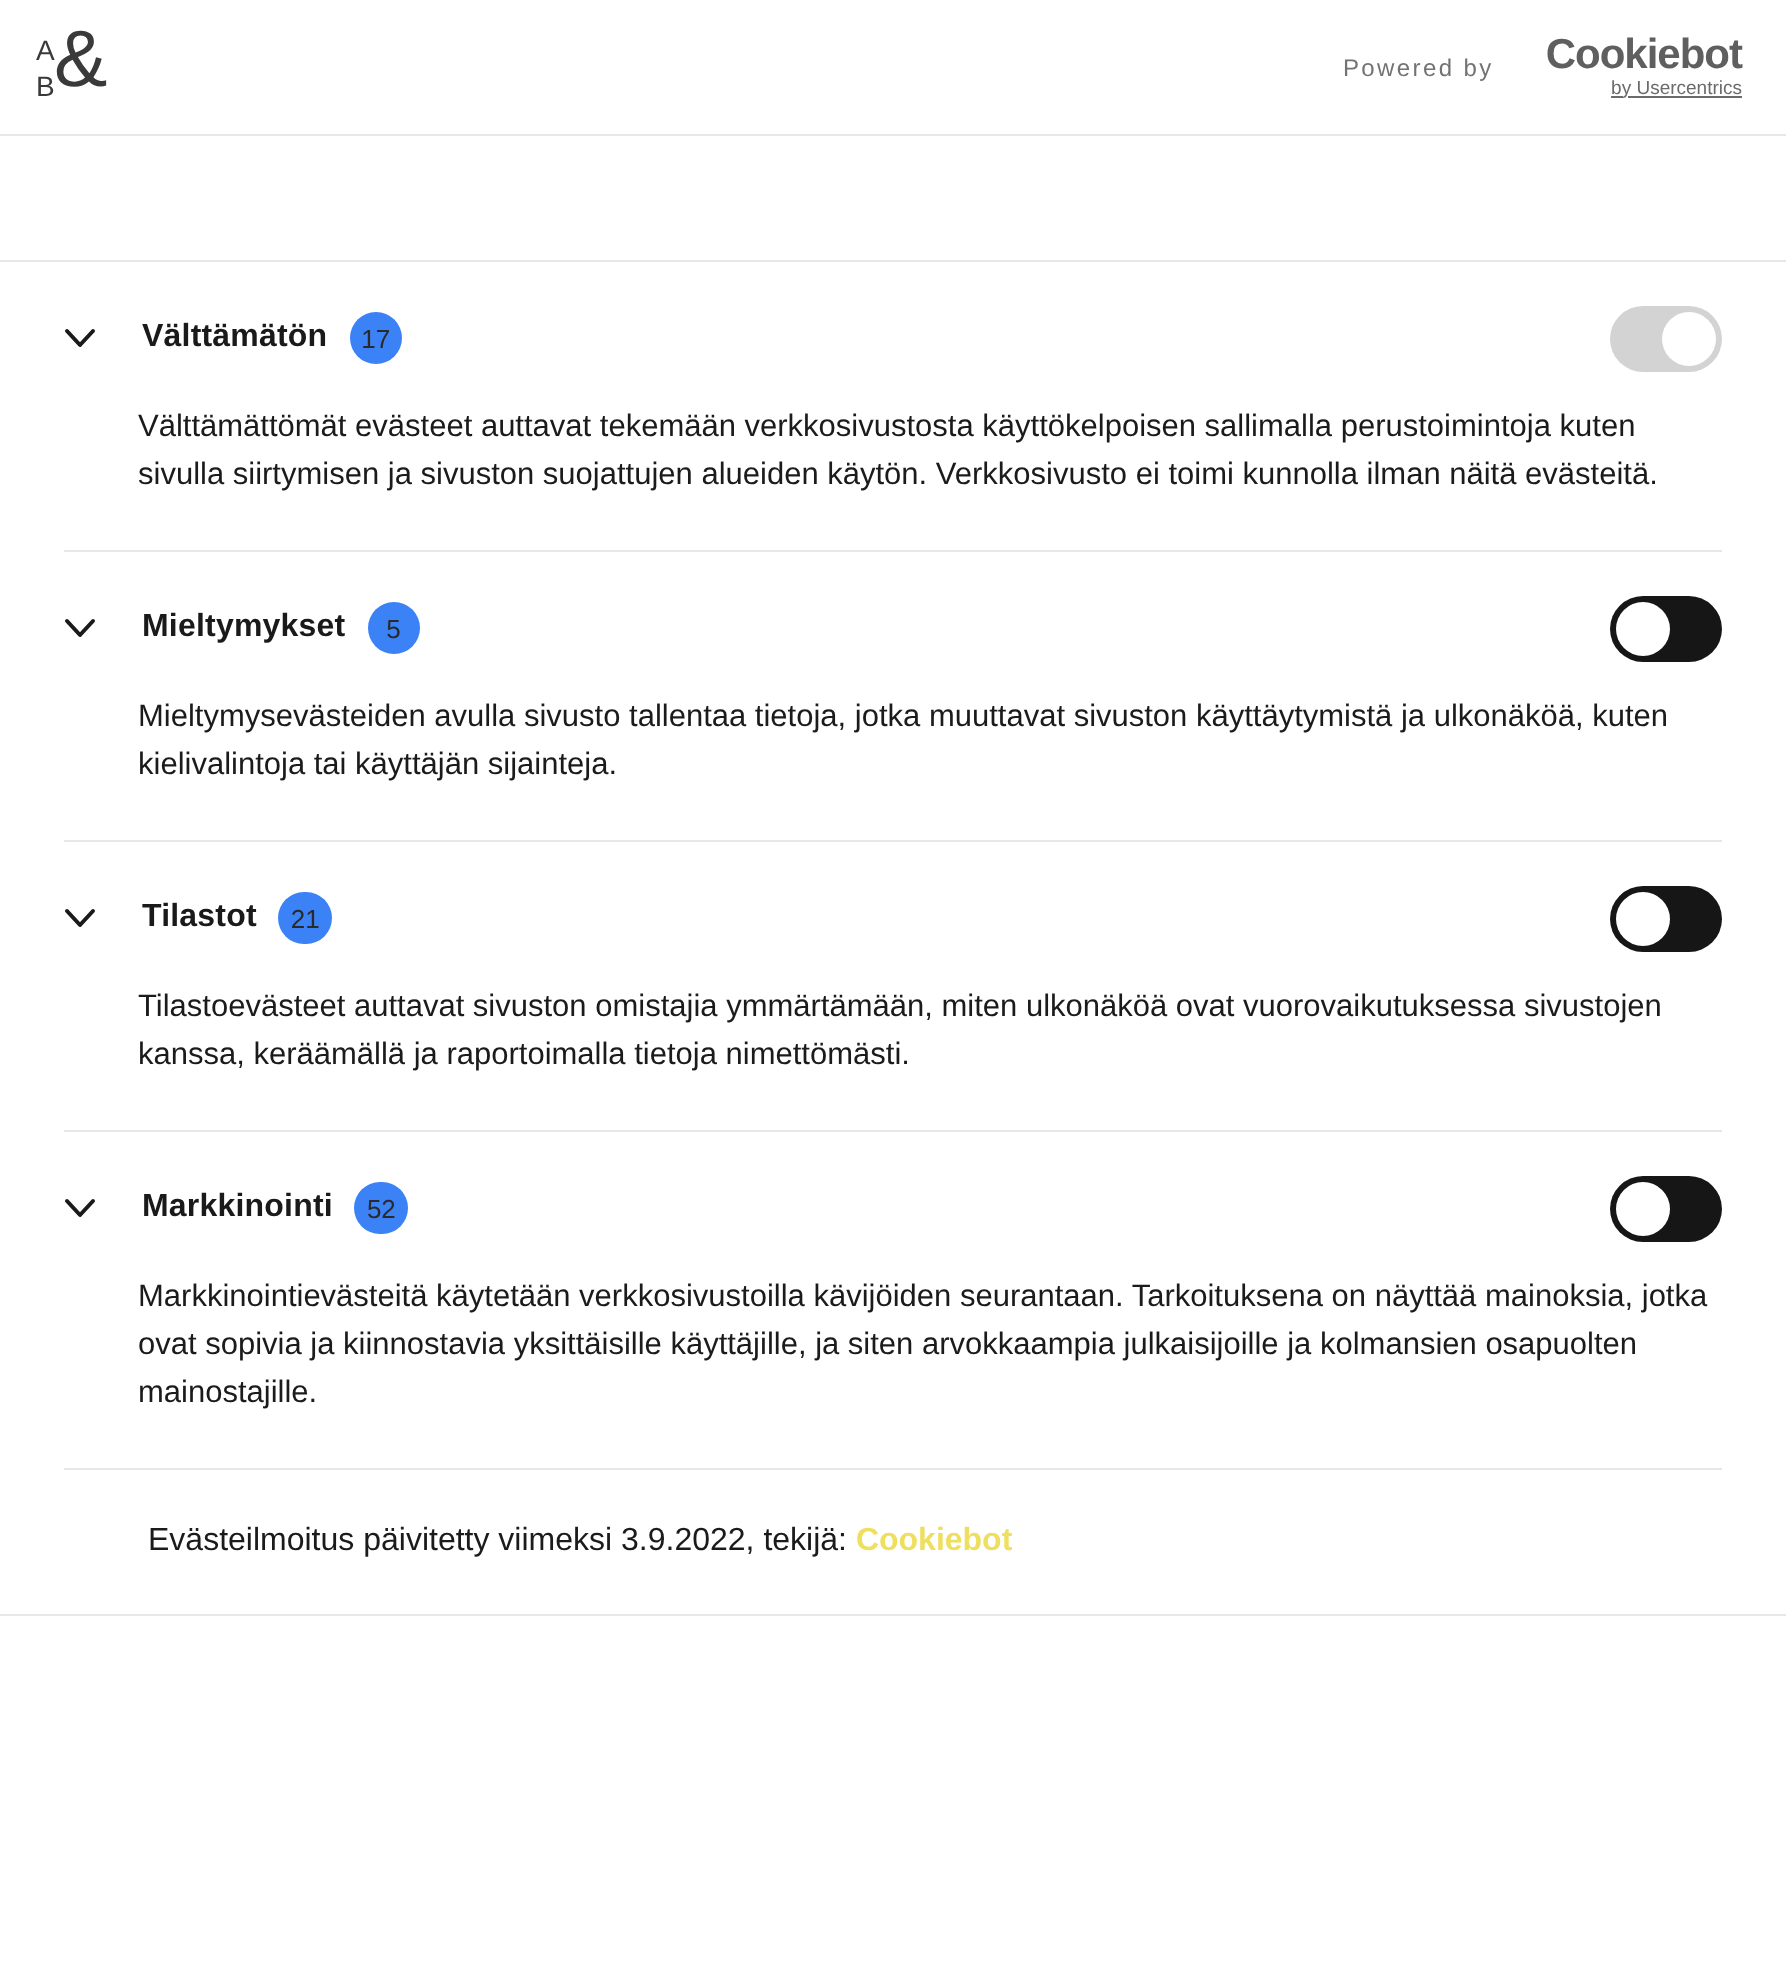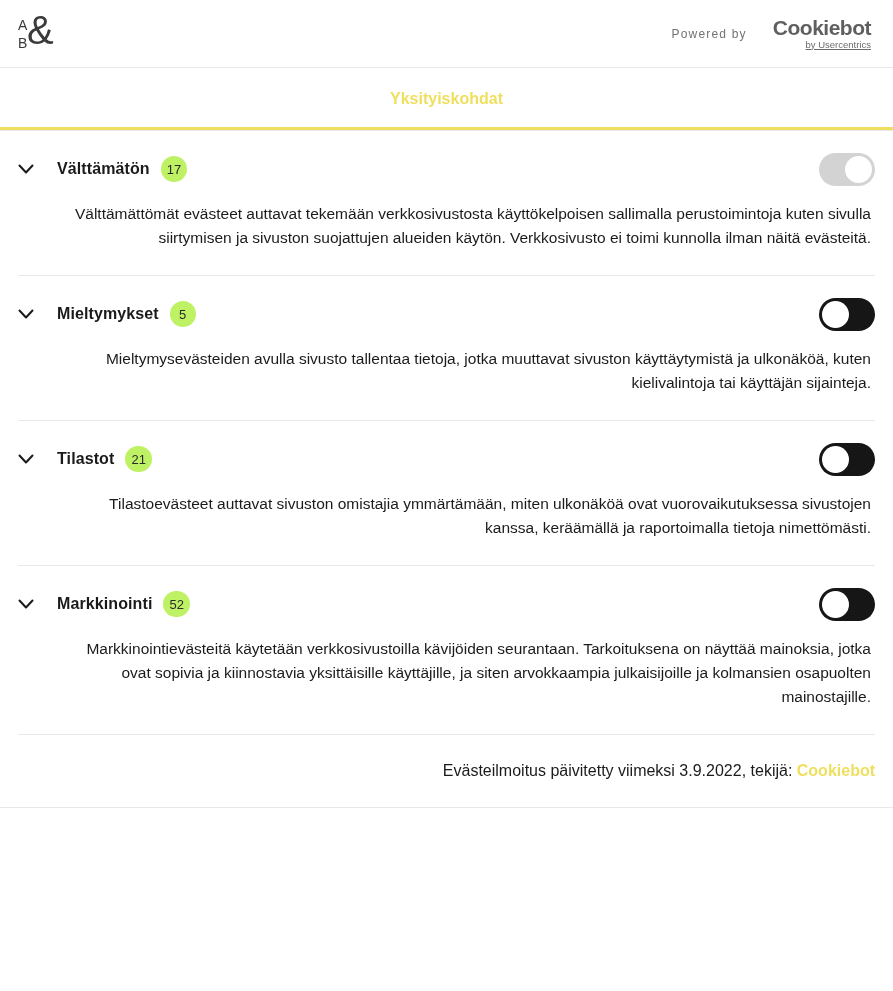--- a/index.html
+++ b/index.html
@@ -36,28 +36,28 @@
   .tab {
     flex: 1; display: flex; align-items: center; justify-content: center;
     font-size: 16px; font-weight: 700; color: #141414; cursor: pointer;
     border-bottom: 3px solid transparent; padding-top: 3px;
   }
   .tab.active { color: var(--accent); border-bottom-color: var(--accent); }
 
   :root { --accent: #efdf5e; --accent-border: #f0e05f; }
 
   
-  .content { padding: 0 18px; text-align: right; }
+  .content { padding: 0 32px; }
   .section { border-bottom: 1px solid #e8e8e8; padding: 21px 0 25px 0; }
   .section-head { display: flex; align-items: center; height: 34px; }
   .chevron-btn { width: 16px; height: 12px; cursor: pointer; display: flex; align-items: center; }
   .section-title { font-size: 16px; font-weight: 700; margin-left: 23px; letter-spacing: 0.1px; }
   .count-badge {
     margin-left: 11px; min-width: 26px; height: 26px; padding: 0 6px;
-    background: #bef264; border-radius: 999px; color: #2a2a2a;
+    background: #3b82f6; border-radius: 999px; color: #2a2a2a;
     display: inline-flex; align-items: center; justify-content: center;
     font-size: 13px;
   }
   .toggle {
     margin-left: auto; width: 56px; height: 33px; border-radius: 17px;
     position: relative; cursor: pointer; flex-shrink: 0;
   }
   .toggle .knob {
     position: absolute; top: 3px; width: 27px; height: 27px;
     background: #ffffff; border-radius: 50%;
@@ -66,21 +66,21 @@
   .toggle.on-disabled .knob { right: 3px; }
   .toggle.off { background: #161616; }
   .toggle.off .knob { left: 3px; }
   .section-desc {
     margin: 16px 0 0 37px; font-size: 15.5px; line-height: 24px; color: #1b1b1b;
     max-width: 816px;
   }
 
   
   .declaration {
-    padding: 27px 0 27px 0; font-size: 16px; color: #1b1b1b;
+    padding: 27px 0 27px 0; font-size: 16px; color: #1b1b1b; margin-left: 42px;
   }
   .declaration .link { color: var(--accent); font-weight: 700; cursor: pointer; }
 
   
   .button-bar {
     border-top: 1px solid #e8e8e8;
     padding: 16px 20px 18px 20px;
     display: flex; gap: 12px;
   }
 </style>
@@ -96,21 +96,20 @@
   <div class="powered">
     <span class="powered-text">Powered by</span>
     <span class="cb-logo">
       <span class="cb-logo-main">Cookiebot</span>
       <span class="cb-logo-sub">by Usercentrics</span>
     </span>
   </div>
 </div>
 
 <div class="tabs">
-  <div class="tab active">Yksityiskohdat</div>
 </div>
 
 <div class="content">
 
   <div class="section">
     <div class="section-head">
       <span class="chevron-btn">
         <svg width="16" height="11" viewBox="0 0 16 11">
             <polyline points="1.5,1.5 8,8.5 14.5,1.5" fill="none" stroke="#1a1a1a" stroke-width="2" stroke-linecap="round" stroke-linejoin="round"></polyline>
           </svg>

